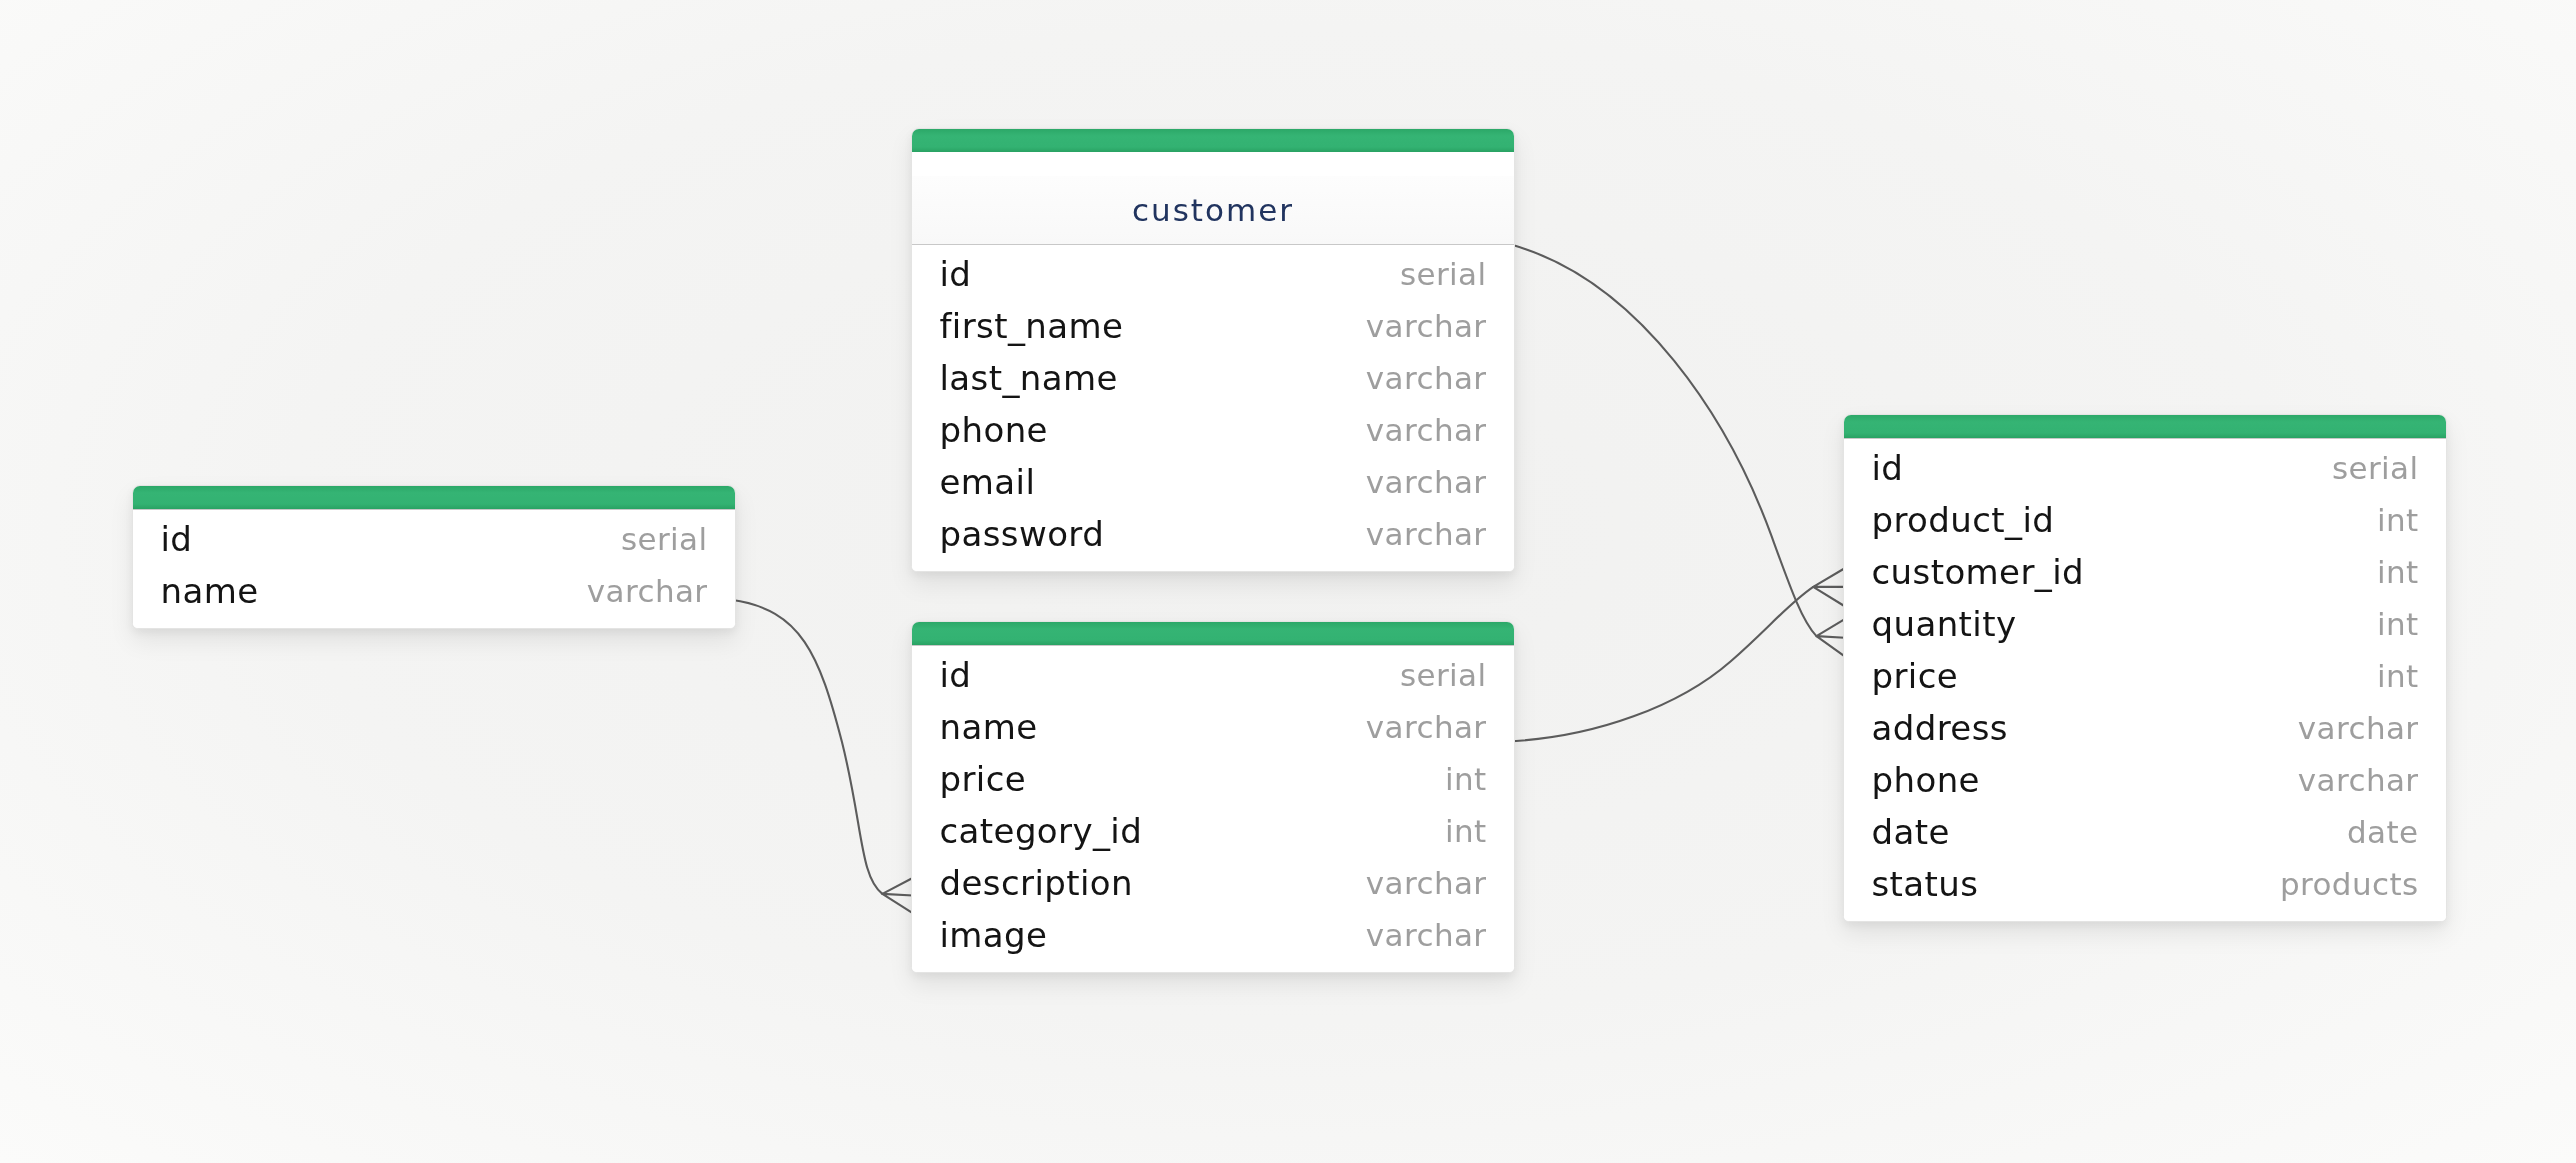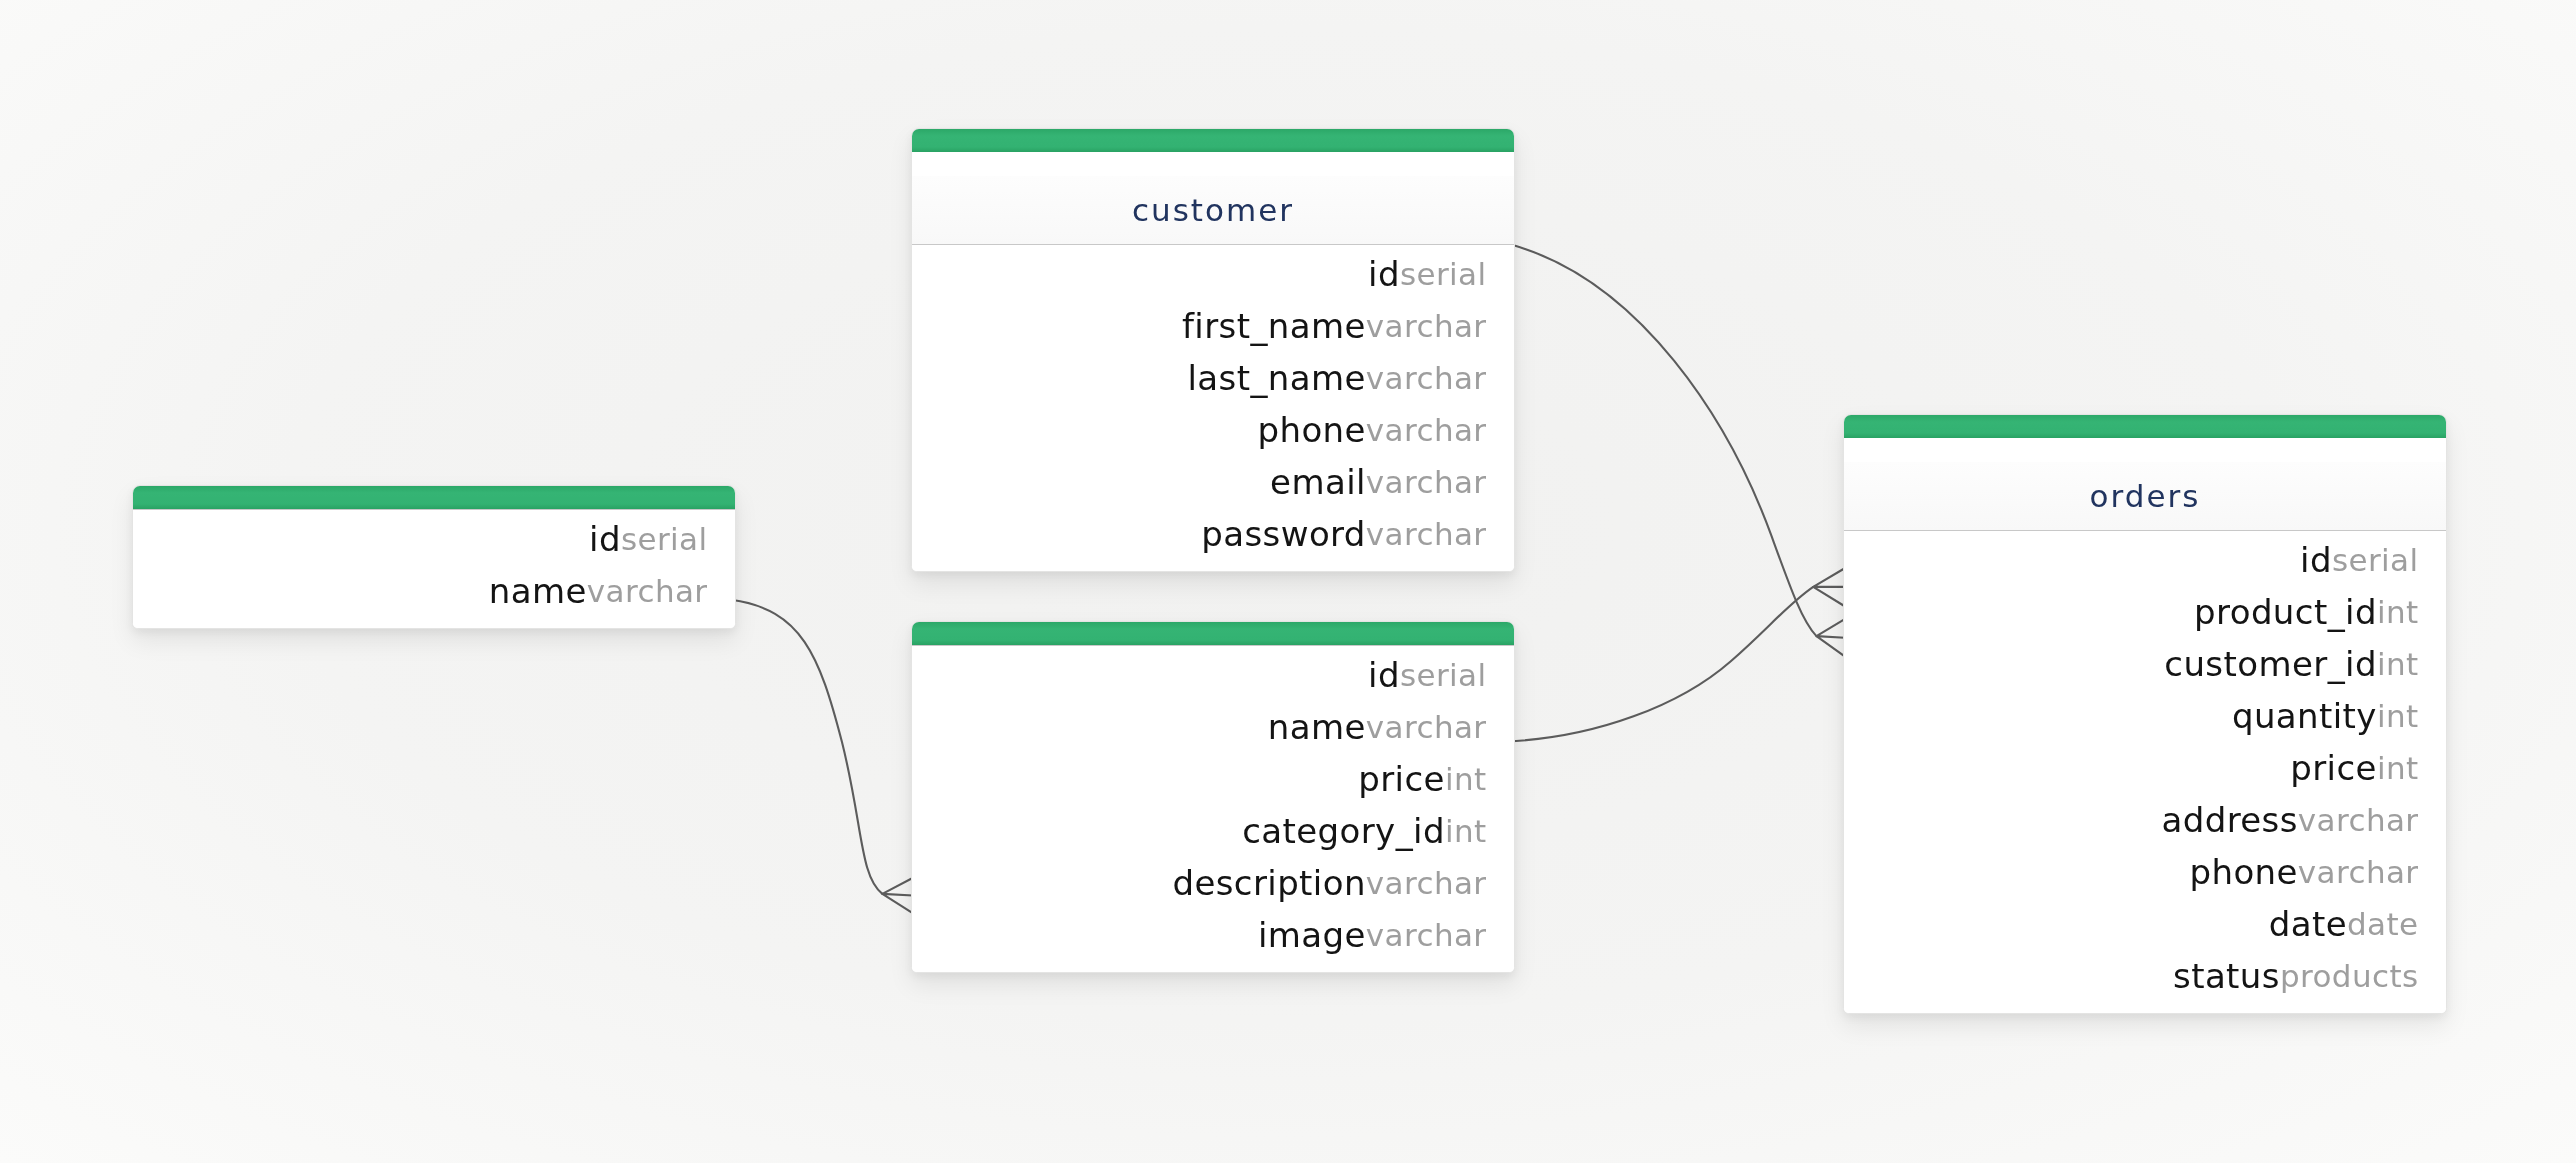--- a/index.html
+++ b/index.html
@@ -43,21 +43,21 @@
     background:linear-gradient(180deg,#fdfdfd, #f8f8f8);
     margin-top:24px;
   }
   .tc-rows{
     border-top:0.8px solid #c8c8c8;
     padding:3.2px 0 11.3px 0;
     background:#ffffff;
   }
   .tc-row{
     height:52px;
-    display:flex;align-items:center;justify-content:flex-end;
+    display:flex;align-items:center;justify-content:space-between;
     padding:0 27.5px;
   }
   .tc-row .f{
     font-size:34px;
     color:#141414;
     letter-spacing:0.4px;
   }
   .tc-row .t{
     font-size:31px;
     color:#9e9e9e;
@@ -154,21 +154,20 @@
       </div>
       <div class="tc-row">
         <span class="f">image</span>
         <span class="t">varchar</span>
       </div>
     </div>
   </div>
 
   <div class="table-card card-orders">
     <div class="tc-bar"></div>
-    <div class="tc-title">orders</div>
     <div class="tc-rows">
       <div class="tc-row">
         <span class="f">id</span>
         <span class="t">serial</span>
       </div>
       <div class="tc-row">
         <span class="f">product_id</span>
         <span class="t">int</span>
       </div>
       <div class="tc-row">

